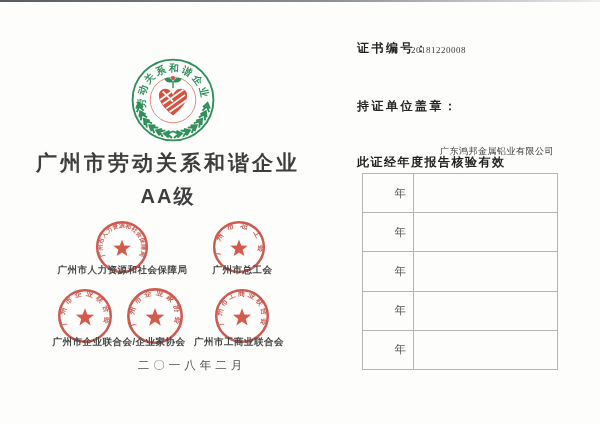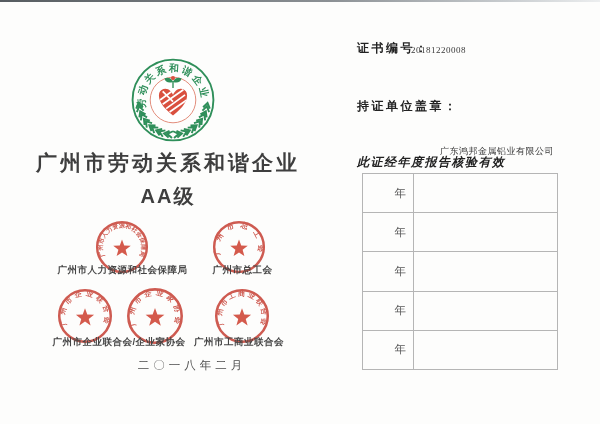--- a/index.html
+++ b/index.html
@@ -38,21 +38,21 @@
        font-size:11.5px;color:#4c4c4c;letter-spacing:4px;padding-left:24px;}
   
   .field-label{position:absolute;font-size:12px;font-weight:bold;color:#222;
        letter-spacing:2.5px;white-space:nowrap;}
   .field-value{position:absolute;font-family:"Liberation Serif", serif;color:#3a3a3a;
        white-space:nowrap;}
   .cert-no-label{left:357px;top:40px;}
   .cert-no-value{left:411px;top:45px;font-size:9px;letter-spacing:0.5px;}
   .holder-label{left:357px;top:74px;margin-top:24px;}
   .holder-value{left:440px;top:97px;font-size:9px;letter-spacing:0.5px;margin-top:48px;}
-  .verify-note{left:357px;top:154px;letter-spacing:1.5px;font-style:italic;}
+  .verify-note{left:357px;top:154px;letter-spacing:1.5px;}
   .verify-table{position:absolute;left:362px;top:173px;width:196px;height:197px;
        border:1px solid #b5b5b5;box-sizing:border-box;display:flex;flex-direction:column;}
   .v-row{flex:1;display:flex;border-bottom:1px solid #b5b5b5;}
   .v-row:last-child{border-bottom:none;}
   .v-cell-year{width:51px;border-right:1px solid #b5b5b5;display:flex;align-items:center;
        justify-content:flex-end;padding-right:7px;box-sizing:border-box;
        font-size:11.5px;color:#5a5a5a;}
   .v-cell-blank{flex:1;}
 </style>
 </head>

